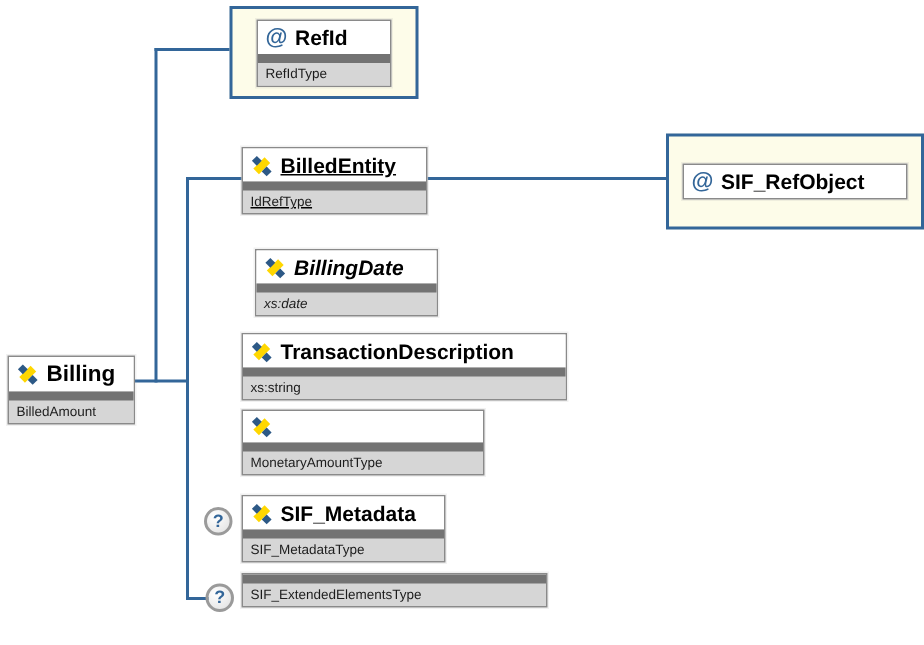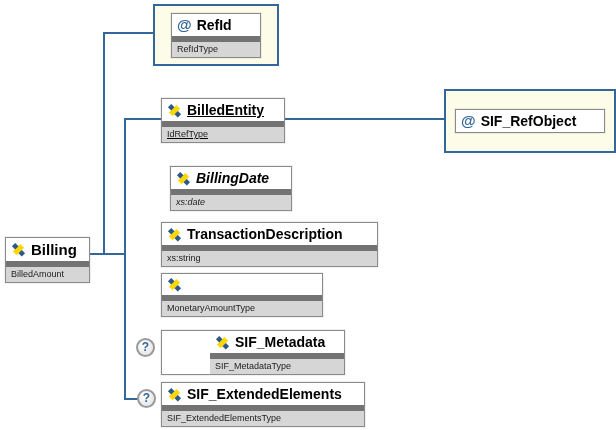--- a/index.html
+++ b/index.html
@@ -124,38 +124,30 @@
       <svg class="icon-el" viewBox="0 0 16 16">
         <polygon points="2,10 10,2 14,6 6,14" fill="#ffd700"></polygon>
         <polygon points="4.5,1 8,4.5 4.5,8 1,4.5" fill="#2d5986"></polygon>
         <polygon points="11.5,8.5 15,12 11.5,15.5 8,12" fill="#2d5986"></polygon>
       </svg>
     </div>
     <div class="node-type">MonetaryAmountType</div>
   </div>
 
   <div class="qmark" style="left:136px;top:338px;">?</div>
-  <div class="node" style="left:161px;top:330px;min-width:134px;padding-left:48px;">
+  <div class="node" style="left:161px;top:330px;min-width:134px;">
     <div class="node-title">
       <svg class="icon-el" viewBox="0 0 16 16">
         <polygon points="2,10 10,2 14,6 6,14" fill="#ffd700"></polygon>
         <polygon points="4.5,1 8,4.5 4.5,8 1,4.5" fill="#2d5986"></polygon>
         <polygon points="11.5,8.5 15,12 11.5,15.5 8,12" fill="#2d5986"></polygon>
       </svg>
       <span>SIF_Metadata</span>
     </div>
     <div class="node-type">SIF_MetadataType</div>
   </div>
 
   <div class="qmark" style="left:137px;top:389px;">?</div>
   <div class="node" style="left:161px;top:382px;min-width:202px;">
-    <div class="node-title">
-      <svg class="icon-el" viewBox="0 0 16 16">
-        <polygon points="2,10 10,2 14,6 6,14" fill="#ffd700"></polygon>
-        <polygon points="4.5,1 8,4.5 4.5,8 1,4.5" fill="#2d5986"></polygon>
-        <polygon points="11.5,8.5 15,12 11.5,15.5 8,12" fill="#2d5986"></polygon>
-      </svg>
-      <span>SIF_ExtendedElements</span>
-    </div>
     <div class="node-type">SIF_ExtendedElementsType</div>
   </div>
 
 </div>
 
 </body></html>

